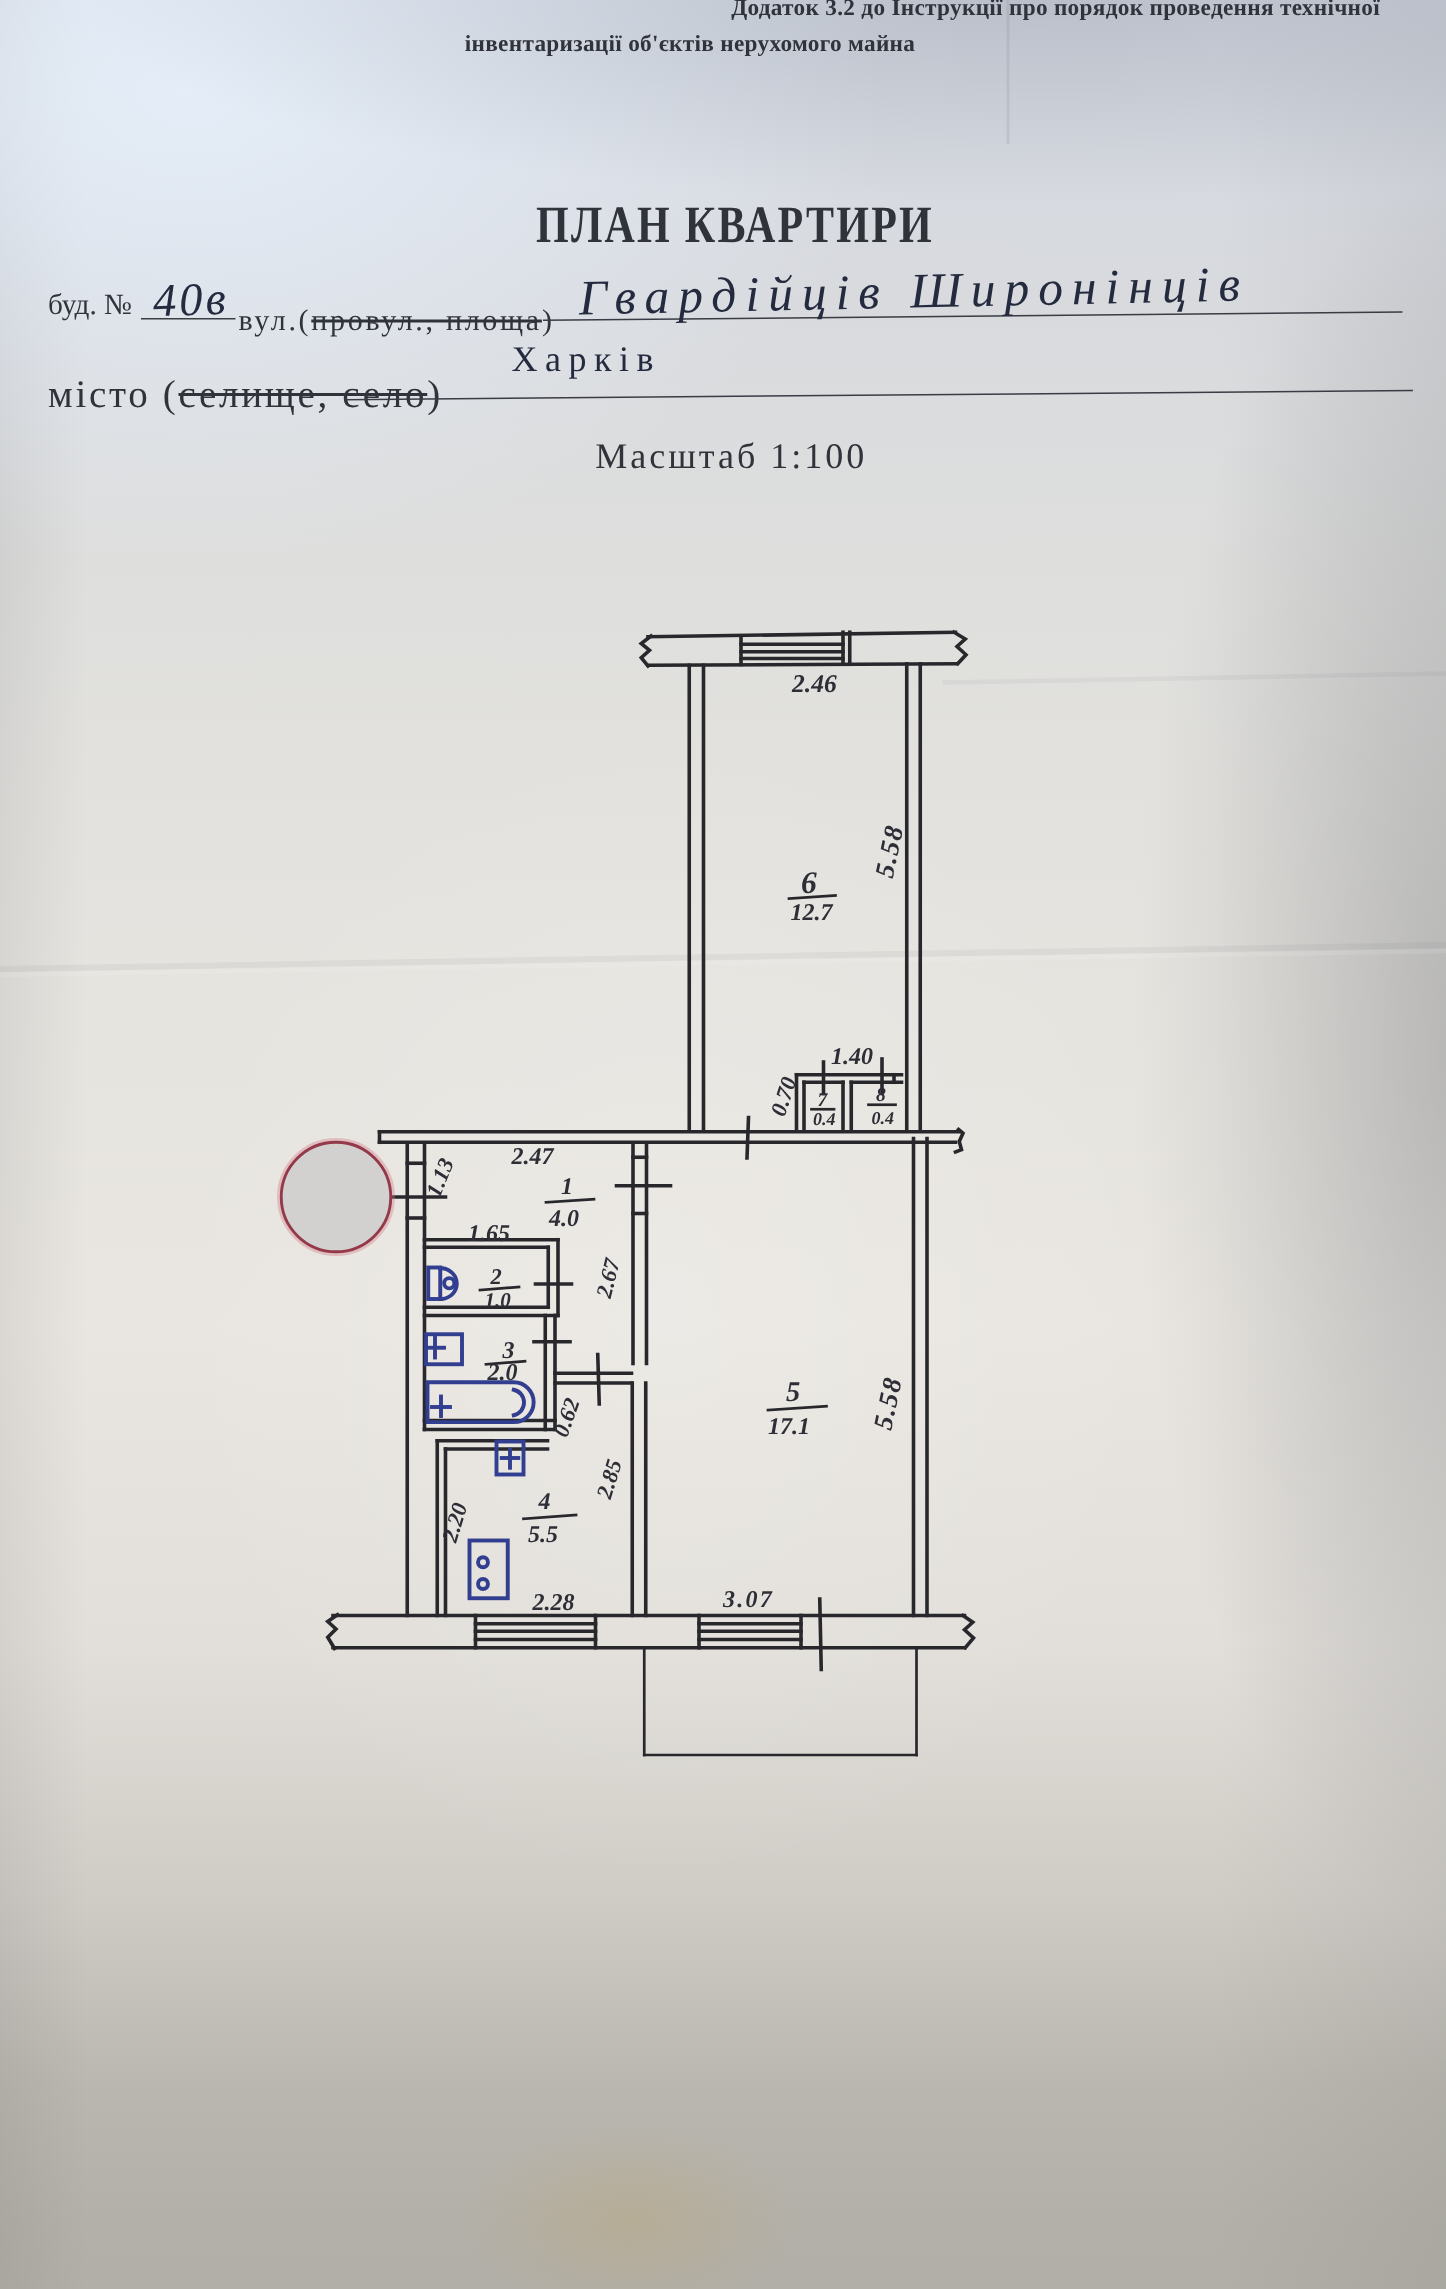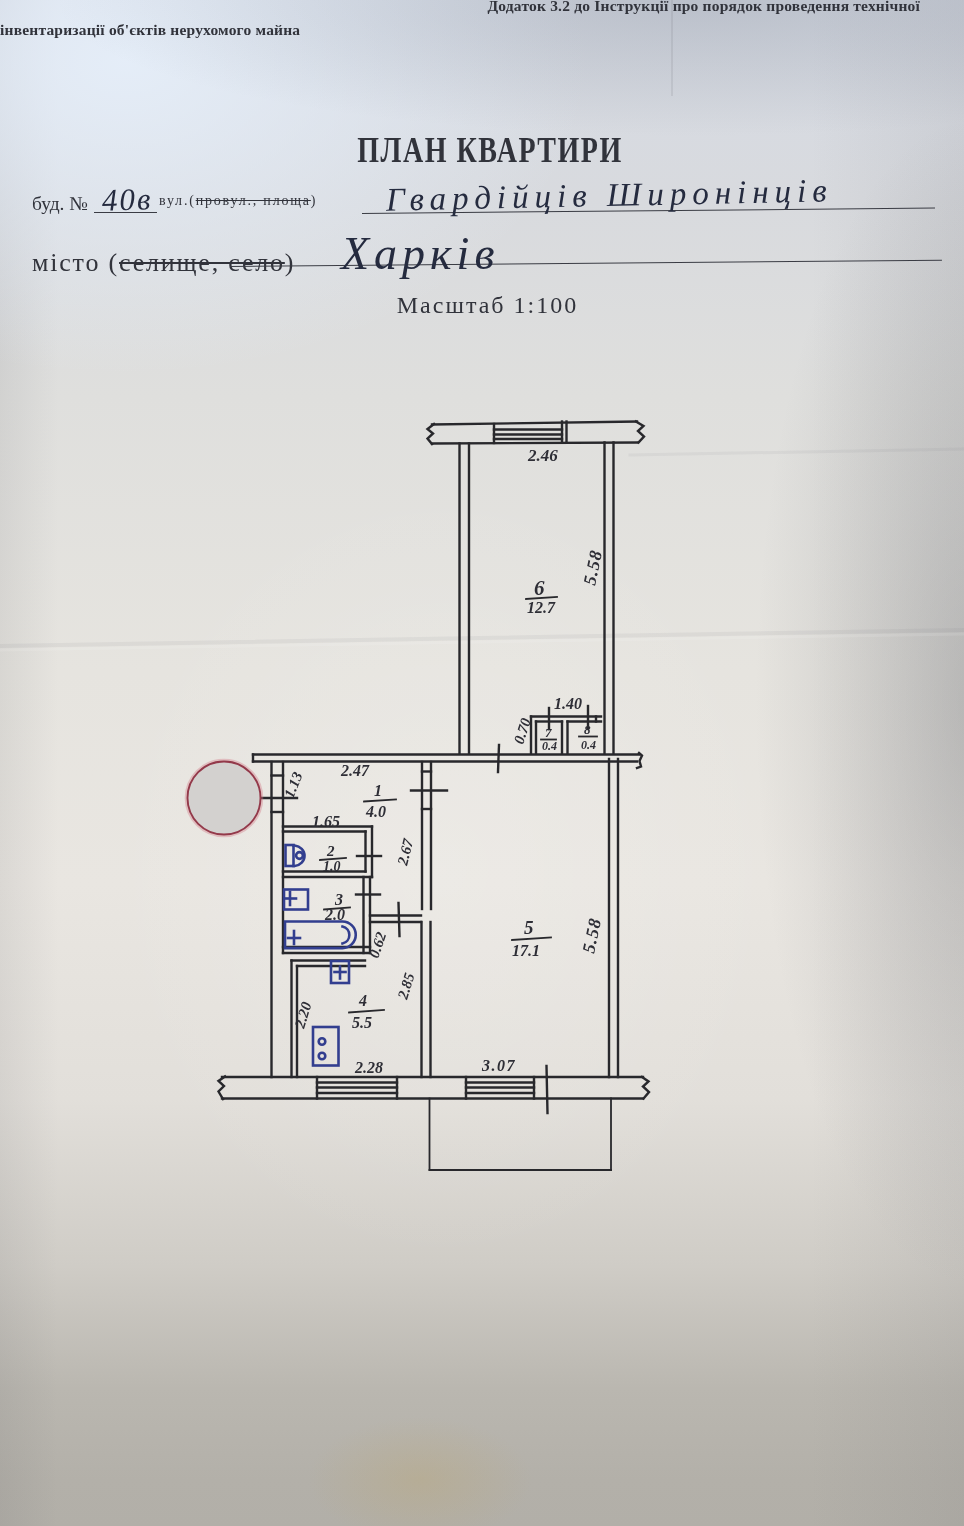--- a/index.html
+++ b/index.html
@@ -17,41 +17,41 @@
       linear-gradient(180deg, #d6dbe5 0%, #d8dade 13%, #dfdfdd 26%, #e6e4df 44%, #e9e6e1 58%, #e2dfda 72%, #cfccc6 83%, #bab7b0 91%, #b3b0a9 97%, #b2afa8 100%);
   }
   .abs{position:absolute;}
   .printed{color:#31333b;}
 </style>
 </head>
 <body>
 
 <div class="abs printed" style="top:-3px;left:0;width:920px;text-align:right;font-size:15.5px;font-weight:bold;letter-spacing:0.2px;">Додаток 3.2 до Інструкції про порядок проведення технічної</div>
 
-<div class="abs printed" style="top:21px;left:0;width:920px;text-align:left;font-size:15.5px;font-weight:bold;letter-spacing:0.2px;">інвентаризації об'єктів нерухомого майна</div>
+<div class="abs printed" style="top:21px;left:0;width:920px;text-align:center;font-size:15.5px;font-weight:bold;letter-spacing:0.2px;">інвентаризації об'єктів нерухомого майна</div>
 
 <div class="abs printed" style="top:131px;left:0;width:980px;text-align:center;font-size:28px;font-weight:bold;letter-spacing:1.5px;transform:scaleY(1.25);transform-origin:top;">ПЛАН КВАРТИРИ</div>
 
 <div class="abs printed" style="top:193px;left:32px;font-size:19.5px;text-align:center;">буд. №</div>
 
 <div class="abs" style="top:212px;left:94px;width:63px;border-bottom:1.8px solid #3a3c44;"></div>
 
 <div class="abs" style="top:182px;left:102px;font-size:31px;font-style:italic;color:#252b3f;letter-spacing:2px;transform:rotate(-2deg);">40в</div>
 
-<div class="abs printed" style="top:193px;left:159px;font-size:14px;letter-spacing:1.8px;">вул.(<span style="text-decoration:line-through;">провул., площа</span>)</div>
+<div class="abs printed" style="top:203px;left:159px;font-size:20px;letter-spacing:1.8px;">вул.(<span style="text-decoration:line-through;">провул., площа</span>)</div>
 
 <div class="abs" style="top:213px;left:362px;width:573px;border-bottom:1.8px solid #3a3c44;transform:rotate(-0.55deg);transform-origin:left center;"></div>
 
 <div class="abs" style="top:177px;left:386px;font-size:33px;font-style:italic;color:#252b3f;letter-spacing:6px;transform:rotate(-1.2deg);">Гвардійців Широнінців</div>
 
 <div class="abs printed" style="top:248px;left:32px;font-size:26px;letter-spacing:1.8px;">місто (<span style="text-decoration:line-through;">селище, село</span>)</div>
 
 <div class="abs" style="top:266px;left:230px;width:712px;border-bottom:1.8px solid #3a3c44;transform:rotate(-0.5deg);transform-origin:left center;"></div>
 
-<div class="abs" style="top:227px;left:341px;font-size:46px;font-style:italic;color:#252b3f;letter-spacing:5px;">Харків</div>
+<div class="abs" style="top:227px;left:341px;font-size:24px;color:#252b3f;letter-spacing:5px;">Харків</div>
 
 <div class="abs printed" style="top:292px;left:0;width:975px;text-align:center;font-size:24px;letter-spacing:2px;">Масштаб 1:100</div>
 
 <svg class="abs" style="top:0;left:0;" width="964" height="1526" viewBox="0 0 964 1526" fill="none" stroke-linecap="square">
 <style>
   svg text{font-family:"Liberation Serif",serif;font-style:italic;font-weight:bold;fill:#2e2e36;stroke:none;}
   .w{stroke:#28282c;stroke-width:2.4;fill:none;}
   .thin{stroke:#28282c;stroke-width:1.8;fill:none;}
   .blue{stroke:#323e8f;stroke-width:2.6;fill:none;}
 </style>

